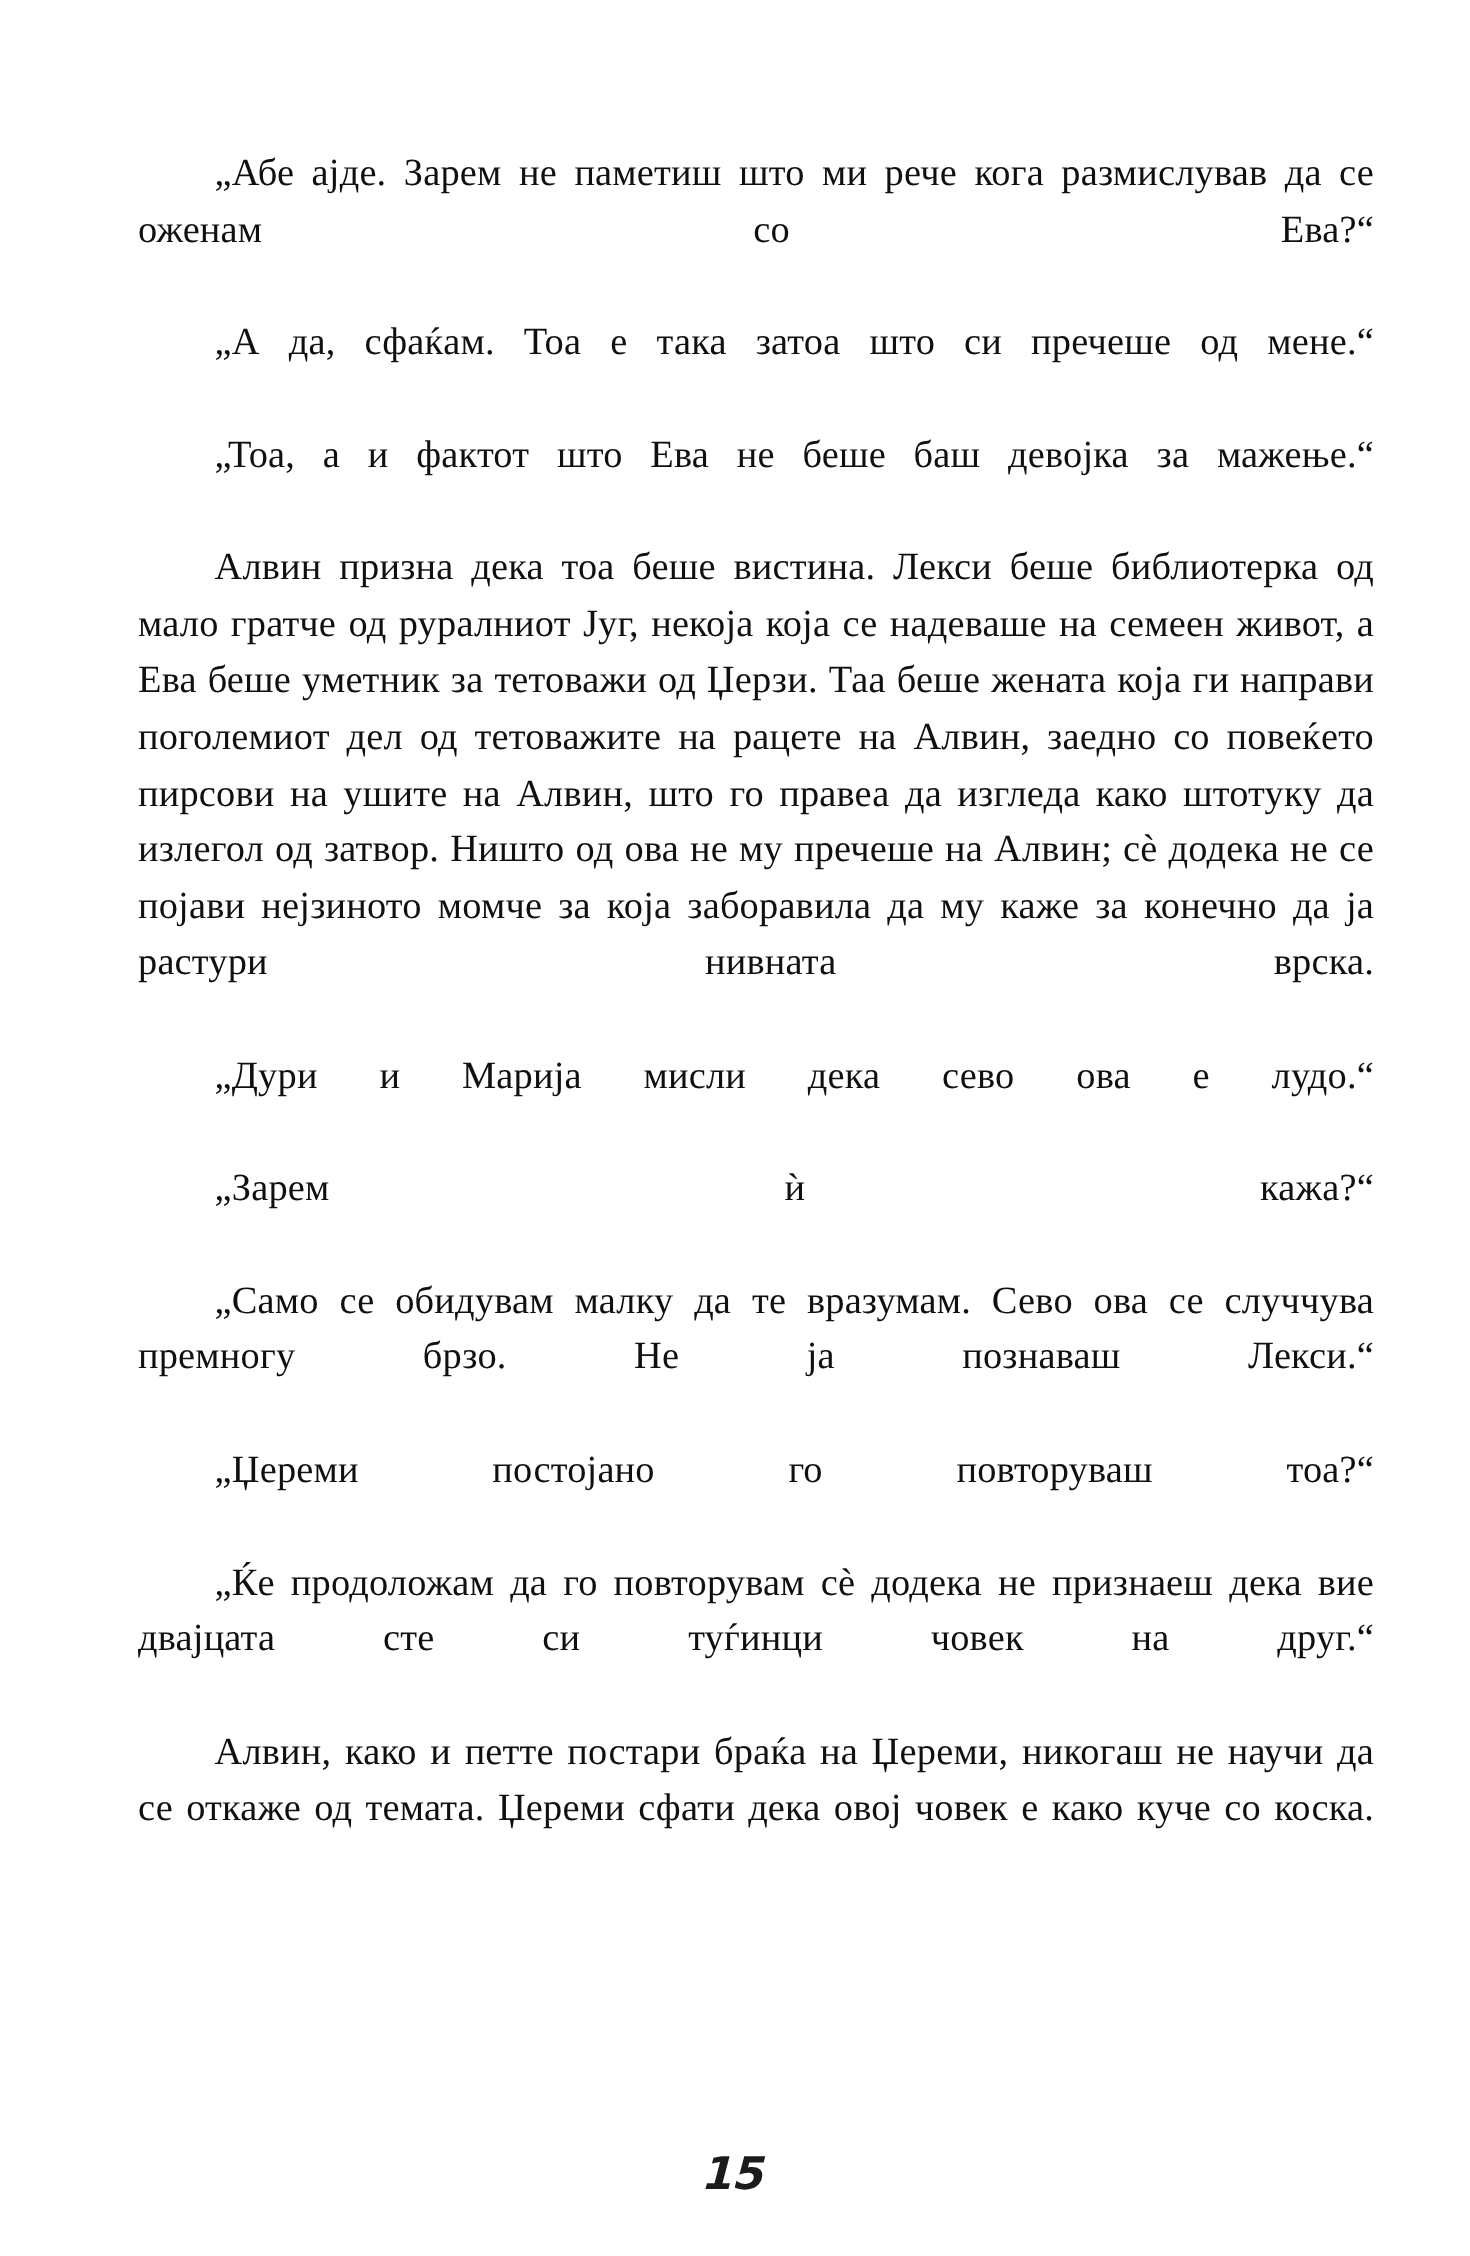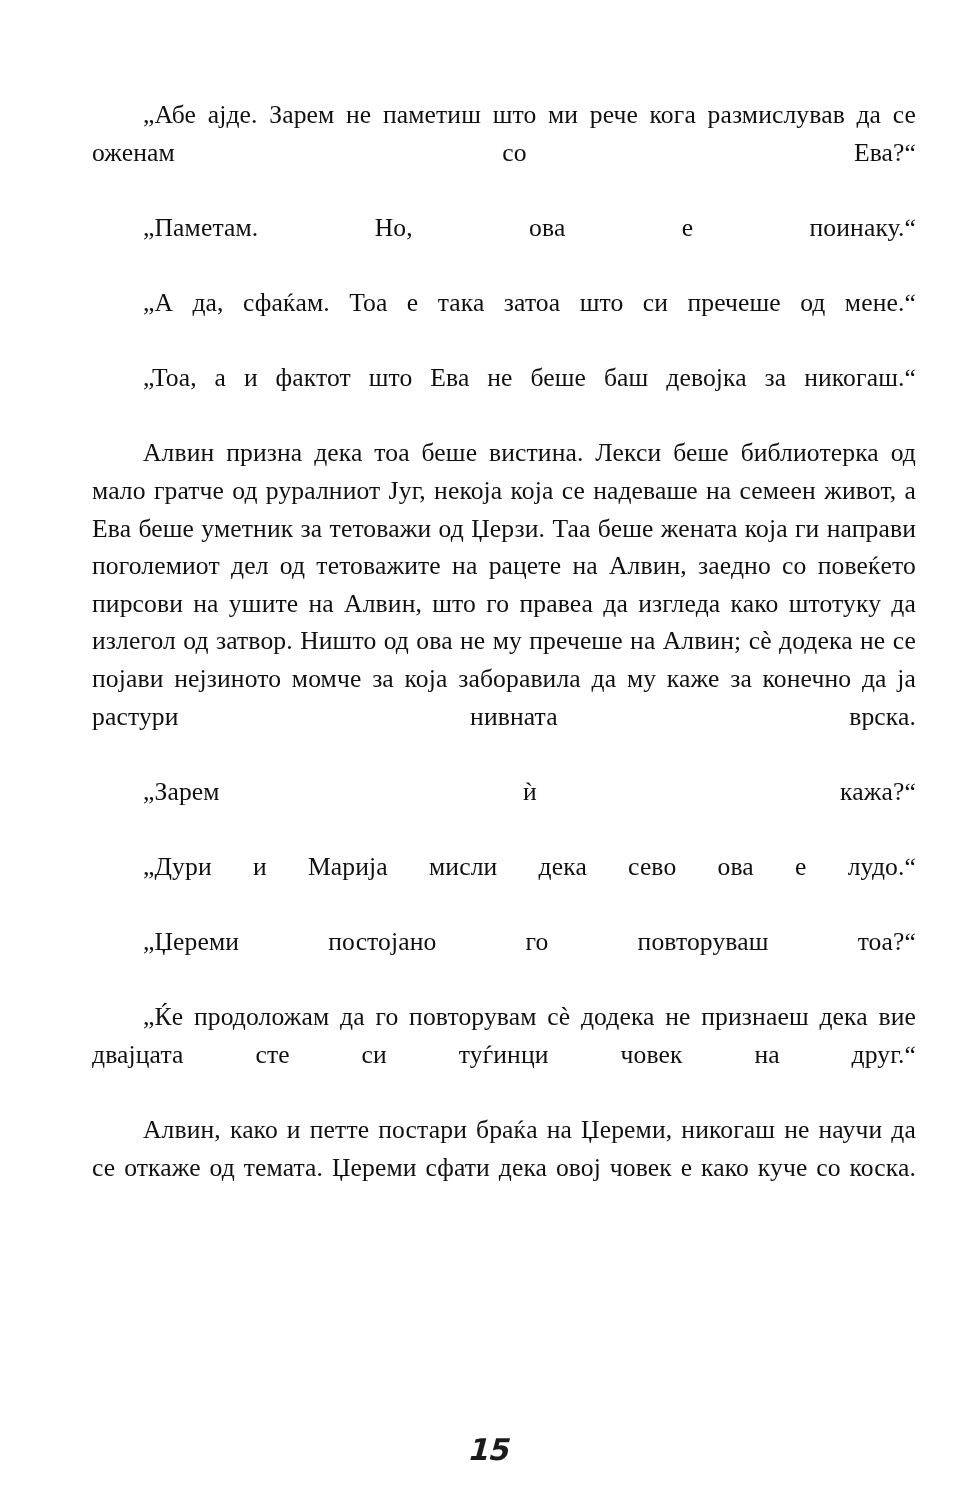--- a/index.html
+++ b/index.html
@@ -66,26 +66,26 @@
     transform: skewX(-4deg);
   }
 </style>
 </head>
 <body>
 
 <div class="page">
 
   <div class="text-block">
     <p class="para">„Абе ајде. Зарем не паметиш што ми рече кога размислував да се оженам со Ева?“</p>
-    <p class="para">„Паметам. Но, ова е поинаку.“</p>
     <p class="para">„А да, сфаќам. Тоа е така затоа што си пречеше од мене.“</p>
-    <p class="para">„Тоа, а и фактот што Ева не беше баш девојка за никогаш.“</p>
+    <p class="para">„Тоа, а и фактот што Ева не беше баш девојка за мажење.“</p>
     <p class="para">Алвин призна дека тоа беше вистина. Лекси беше библиотерка од мало гратче од руралниот Југ, некоја која се надеваше на семеен живот, а Ева беше уметник за тетоважи од Џерзи. Таа беше жената која ги направи поголемиот дел од тетоважите на рацете на Алвин, заедно со повеќето пирсови на ушите на Алвин, што го правеа да изгледа како штотуку да излегол од затвор. Ништо од ова не му пречеше на Алвин; сѐ додека не се појави нејзиното момче за која заборавила да му каже за конечно да ја растури нивната врска.</p>
+    <p class="para">„Дури и Марија мисли дека сево ова е лудо.“</p>
     <p class="para">„Зарем ѝ кажа?“</p>
-    <p class="para">„Дури и Марија мисли дека сево ова е лудо.“</p>
+    <p class="para">„Само се обидувам малку да те вразумам. Сево ова се случчува премногу брзо. Не ја познаваш Лекси.“</p>
     <p class="para">„Џереми постојано го повторуваш тоа?“</p>
     <p class="para">„Ќе продоложам да го повторувам сѐ додека не признаеш дека вие двајцата сте си туѓинци човек на друг.“</p>
     <p class="para">Алвин, како и петте постари браќа на Џереми, никогаш не научи да се откаже од темата. Џереми сфати дека овој човек е како куче со коска.</p>
 
   </div>
 
   <div class="page-number">15</div>
 
 </div>
 

